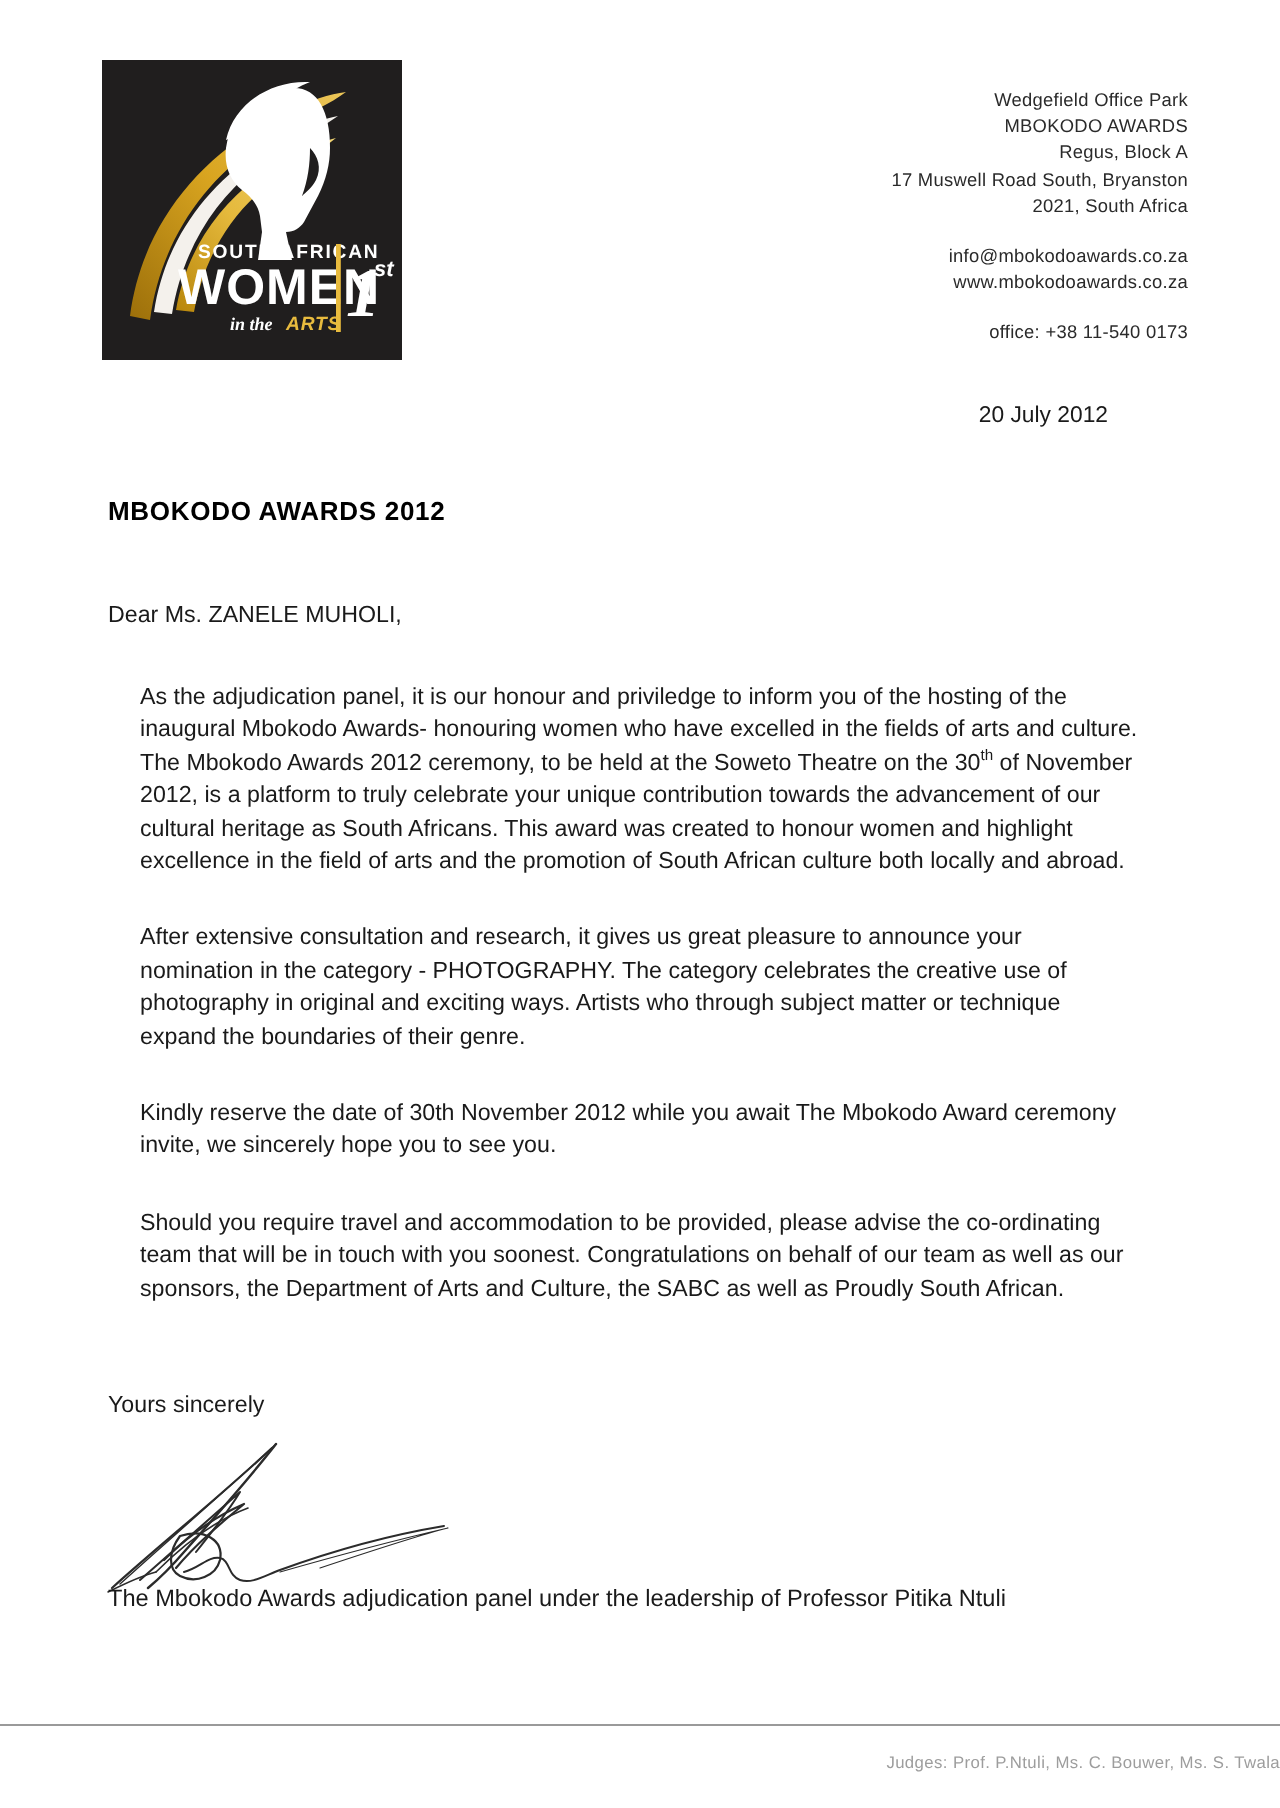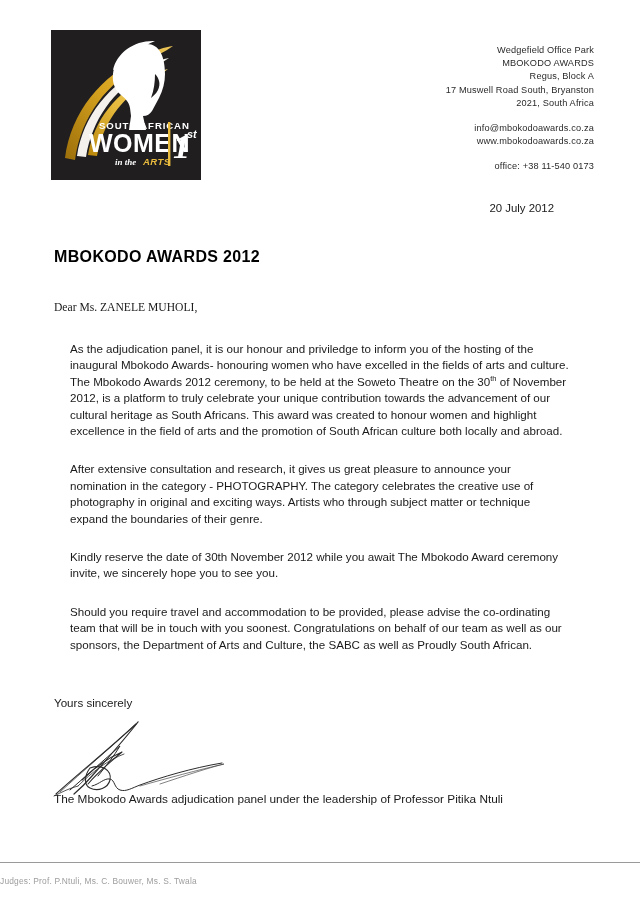--- a/index.html
+++ b/index.html
@@ -70,39 +70,38 @@
     line-height: 15px;
     color: #1a1a1a;
     white-space: nowrap;
   }
 
   
   .subject {
     position: absolute;
     left: 54px;
     top: 248px;
-    font-size: 16px;
+    font-size: 13px;
     font-weight: bold;
     letter-spacing: 0.35px;
     color: #000000;
     white-space: nowrap;
   }
 
   
   .body-area {
     position: absolute;
     left: 54px;
     top: 300px;
     width: 516px;
   }
   .salutation {
     font-size: 11.6px;
     line-height: 16px;
     margin: 0 0 25px 0;
-    font-family: Liberation Serif, serif;
   }
   .para {
     font-size: 11.6px;
     line-height: 16.4px;
     margin: 0 0 22px 16px;
     text-align: left;
   }
   .para sup {
     font-size: 7.6px;
     vertical-align: super;
@@ -141,21 +140,21 @@
     top: 862px;
     width: 640px;
     height: 1px;
     background: #9a9a9a;
   }
   .footer-text {
     position: absolute;
     left: 0;
     top: 875px;
     width: 640px;
-    text-align: left;
+    text-align: right;
     font-size: 8.4px;
     line-height: 12px;
     color: #9d9d9d;
     letter-spacing: 0.2px;
   }
 </style>
 </head>
 <body>
 
 <div class="page">

